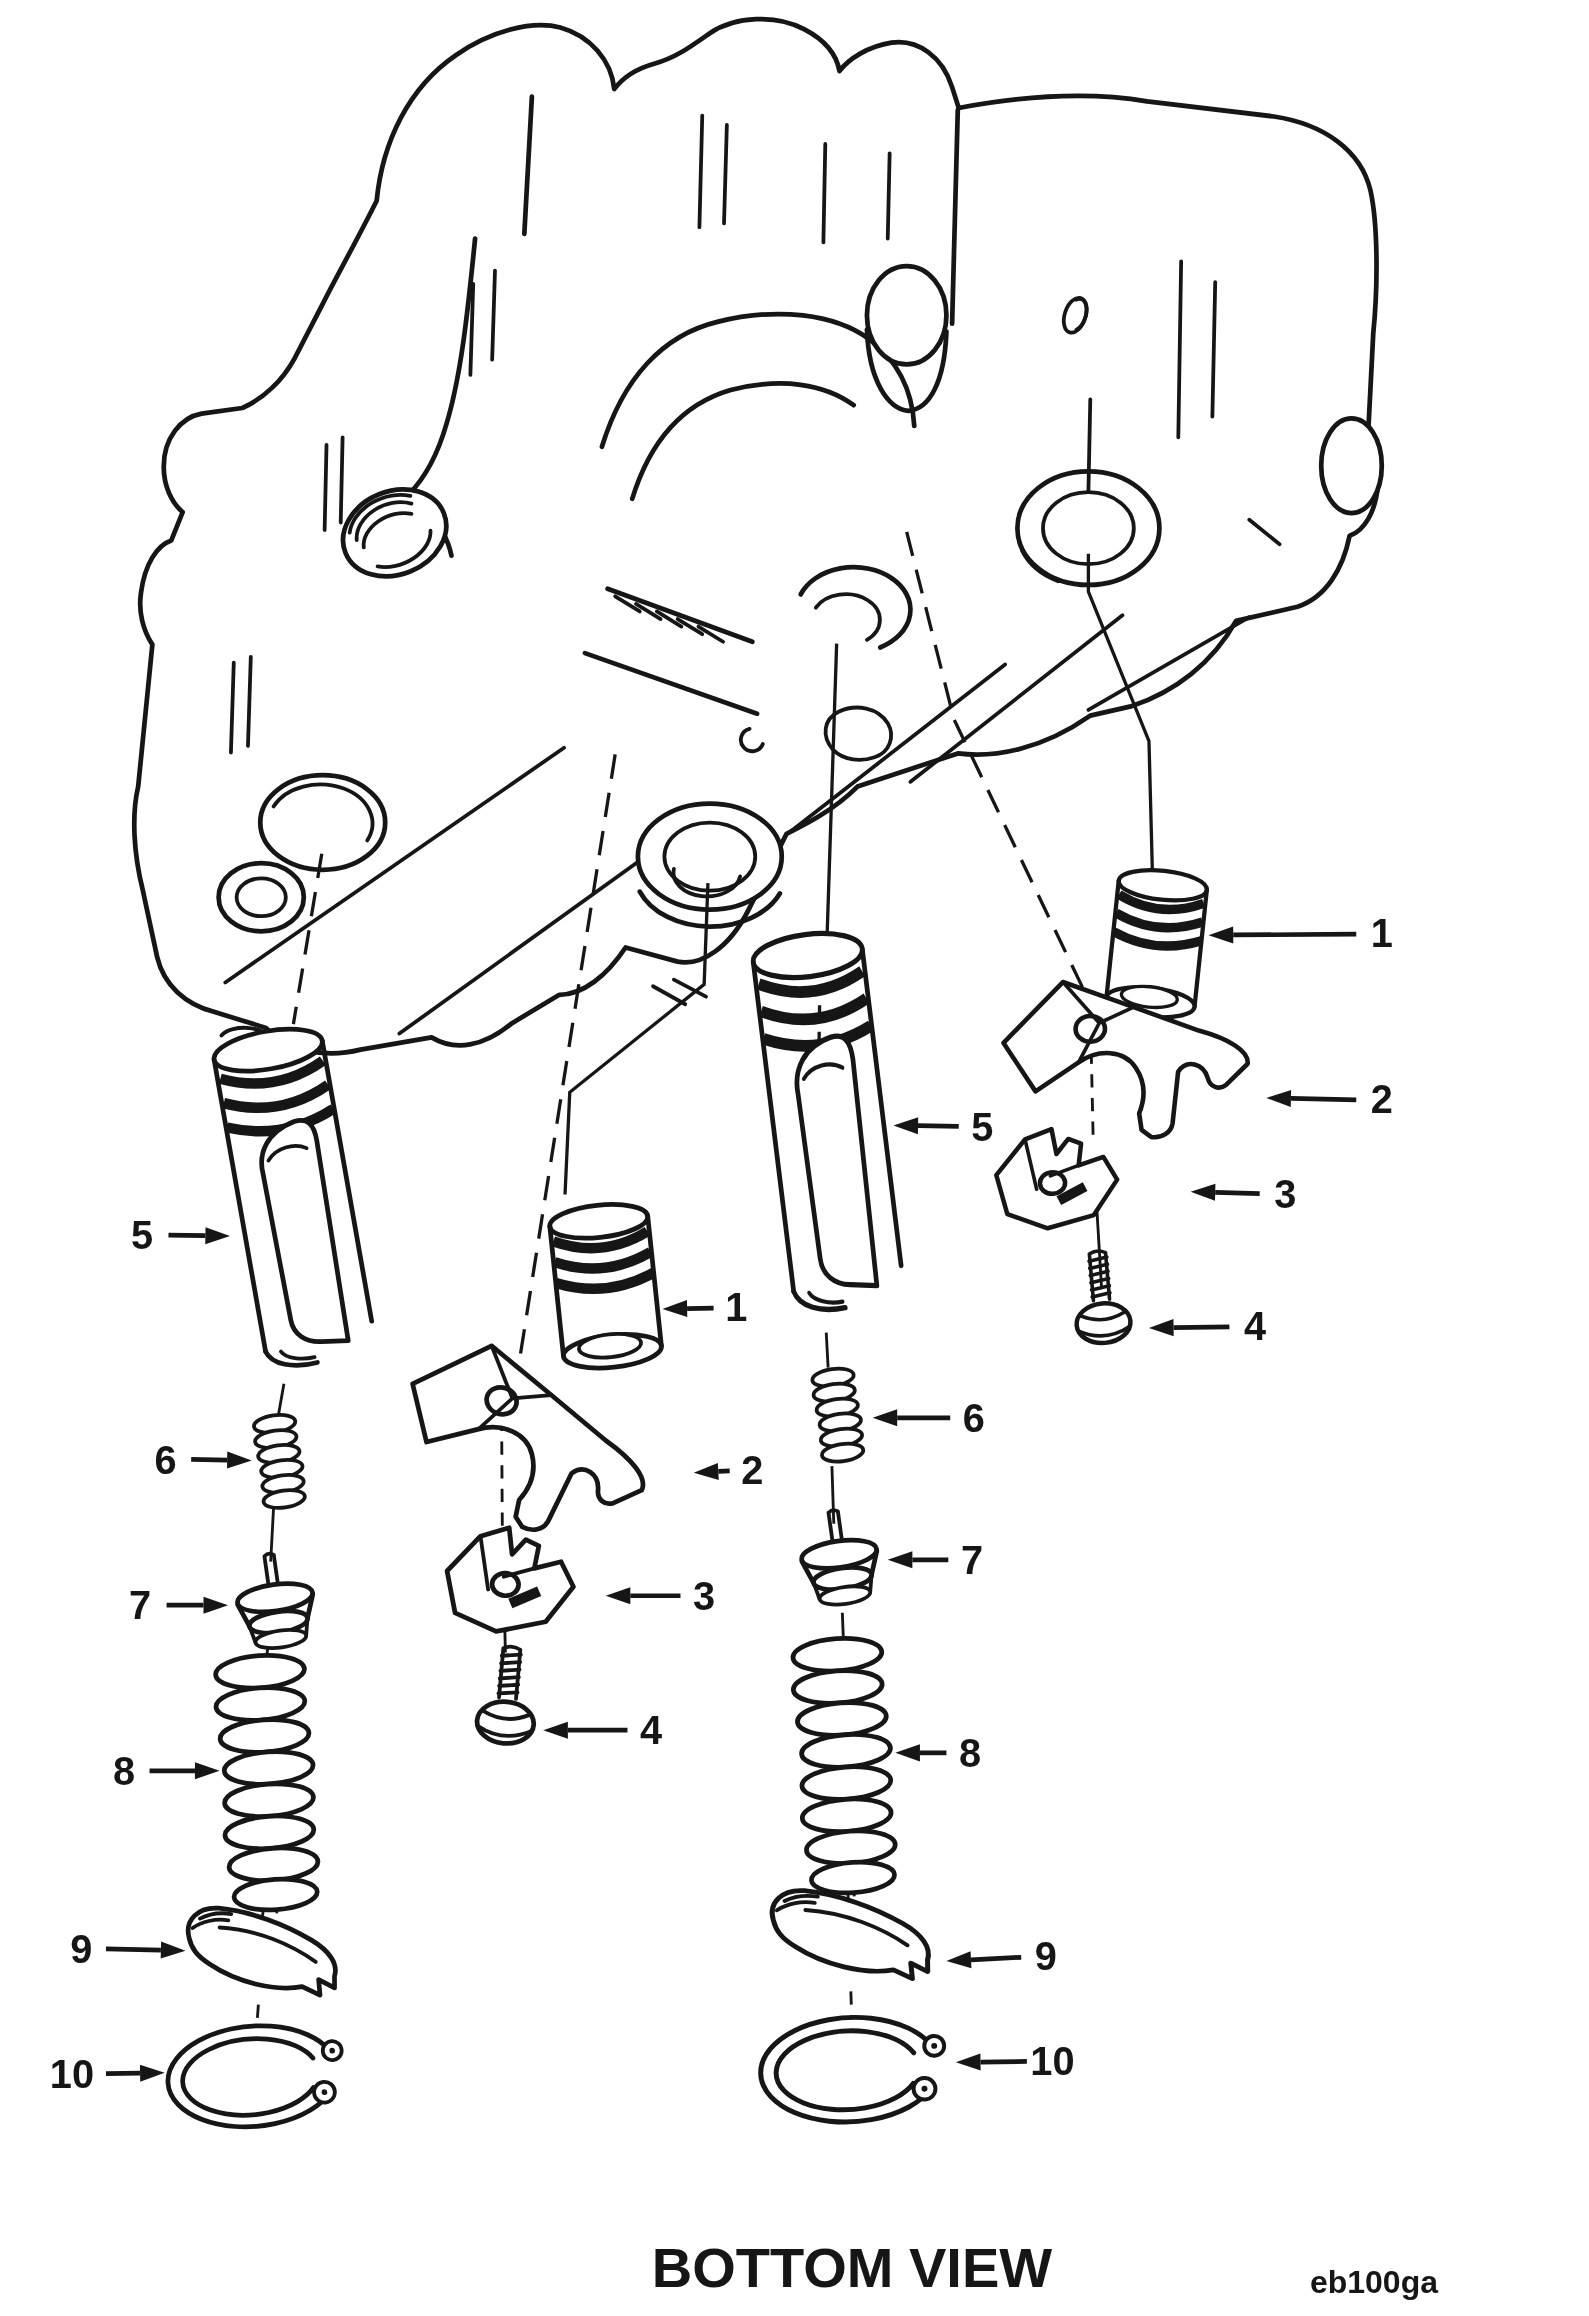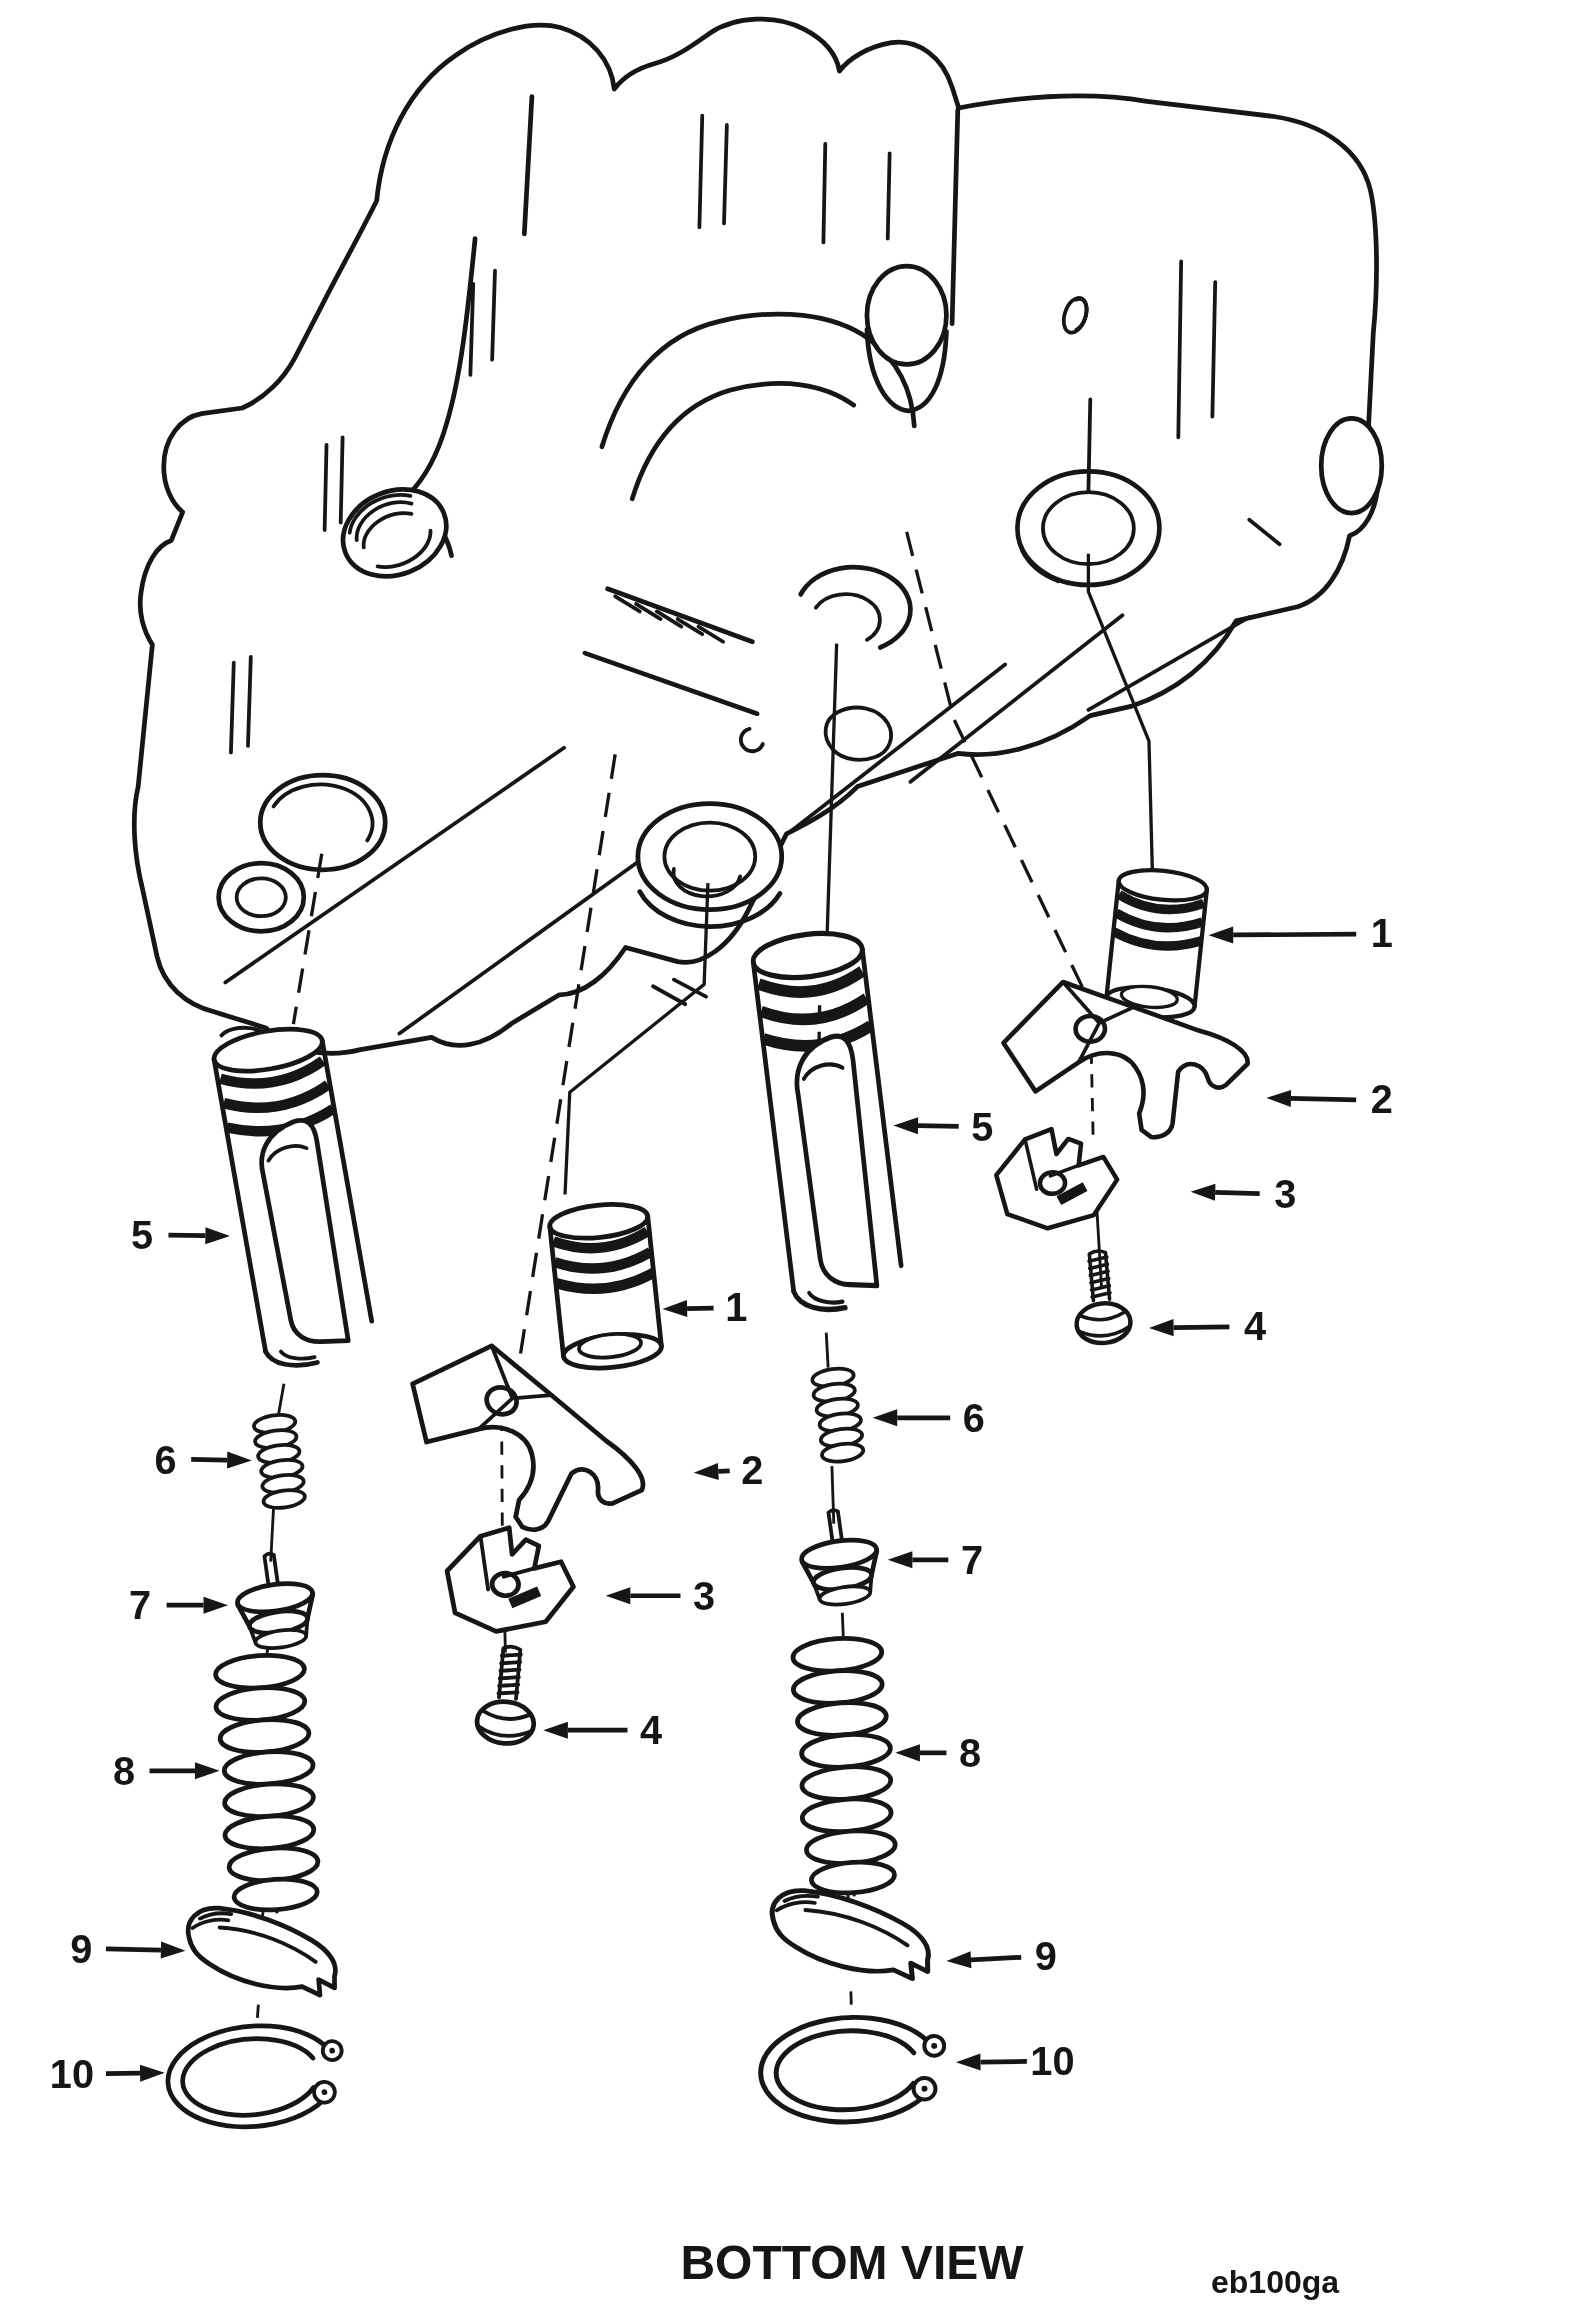--- a/index.html
+++ b/index.html
@@ -11,22 +11,22 @@
   .fillw{fill:#ffffff;}
   .thick{stroke:#161616;stroke-width:11;fill:none;stroke-linecap:butt;}
   .hatch{stroke:#161616;stroke-width:4;fill:none;stroke-linecap:round;}
   .leader {stroke:#161616;stroke-width:3.5;fill:none;}
   .leader.dash {stroke-dasharray:26 15;}
   .leader.dashS{stroke-dasharray:16 12;}
   .axis{stroke:#161616;stroke-width:3;fill:none;}
   .axis.dash{stroke-dasharray:14 11;}
   .callout-text{font-family:"Liberation Sans",sans-serif;font-weight:bold;font-size:42px;fill:#161616;}
   .caption{position:absolute;color:#161616;font-weight:bold;white-space:nowrap;}
-  #caption-bottom-view{left:606px;top:2235px;width:492px;text-align:center;font-size:48px;letter-spacing:0px;}
-  #caption-code{left:1211px;top:2264px;width:227px;text-align:left;font-size:32px;}
+  #caption-bottom-view{left:606px;top:2235px;width:492px;text-align:center;font-size:56px;letter-spacing:0px;}
+  #caption-code{left:1211px;top:2264px;width:227px;text-align:right;font-size:32px;}
 </style>
 </head>
 <body>
 
 <div class="canvas">
 
 <svg id="art" width="1590" height="2317" viewBox="0 0 1680 2448">
 
   <defs>
 

